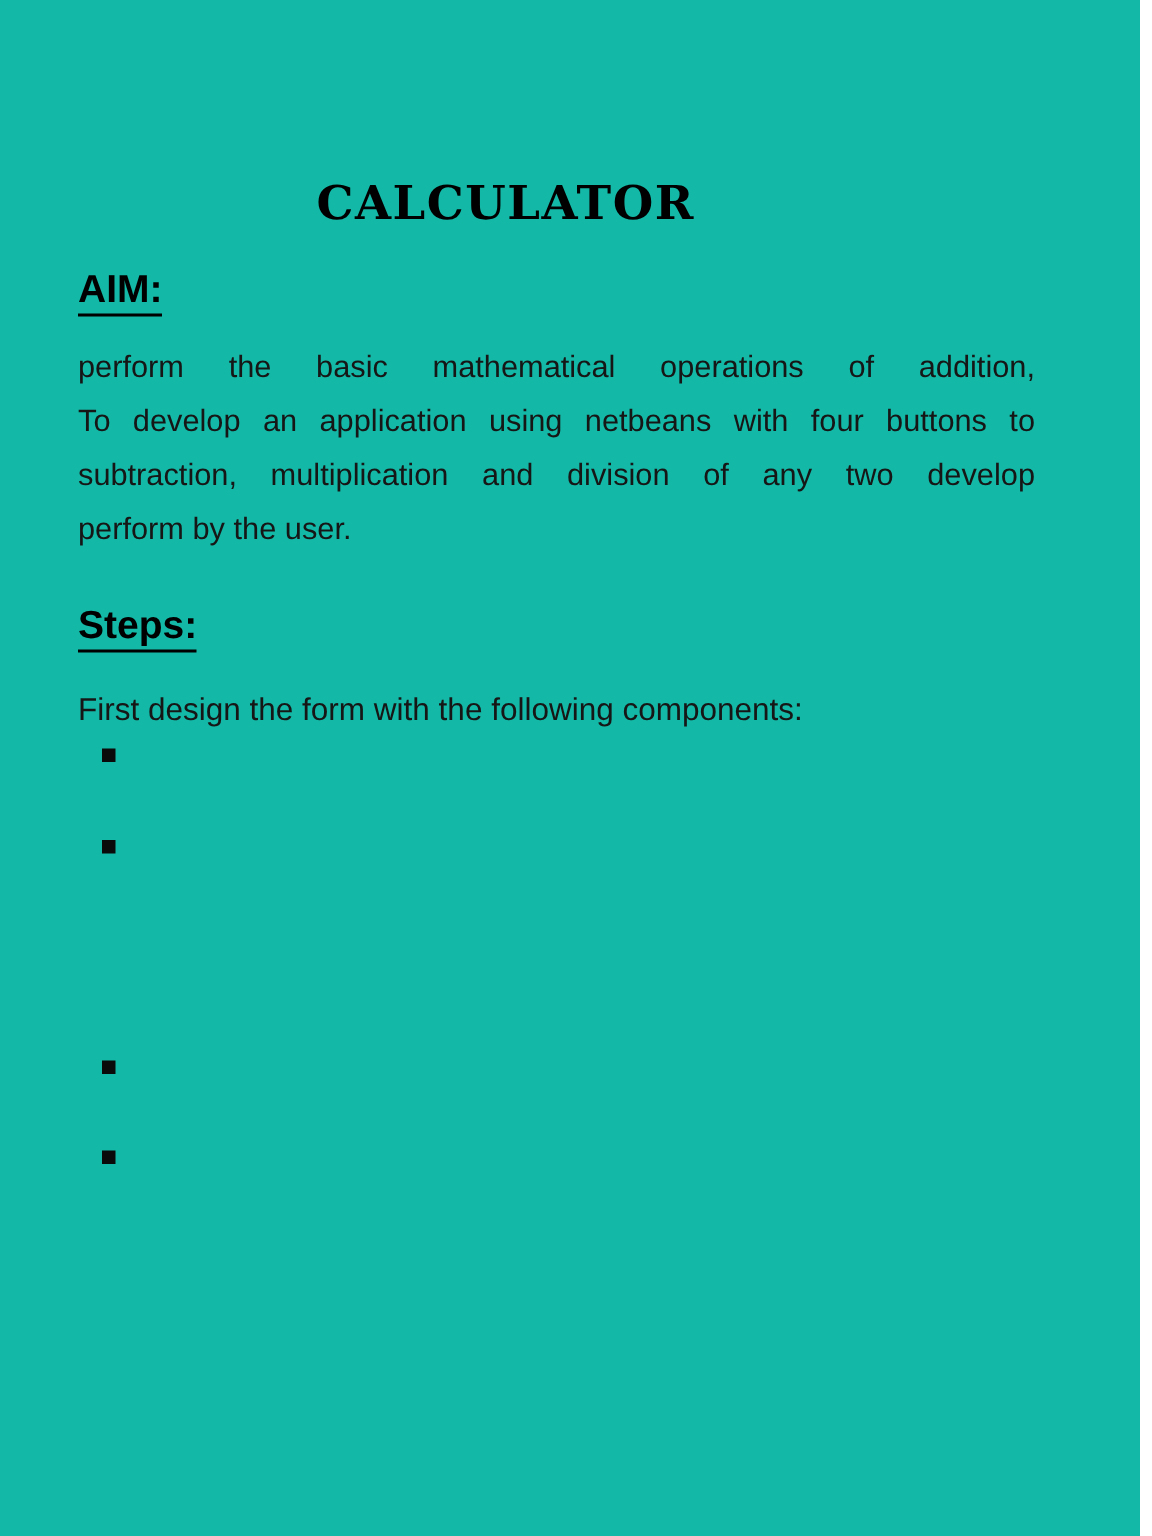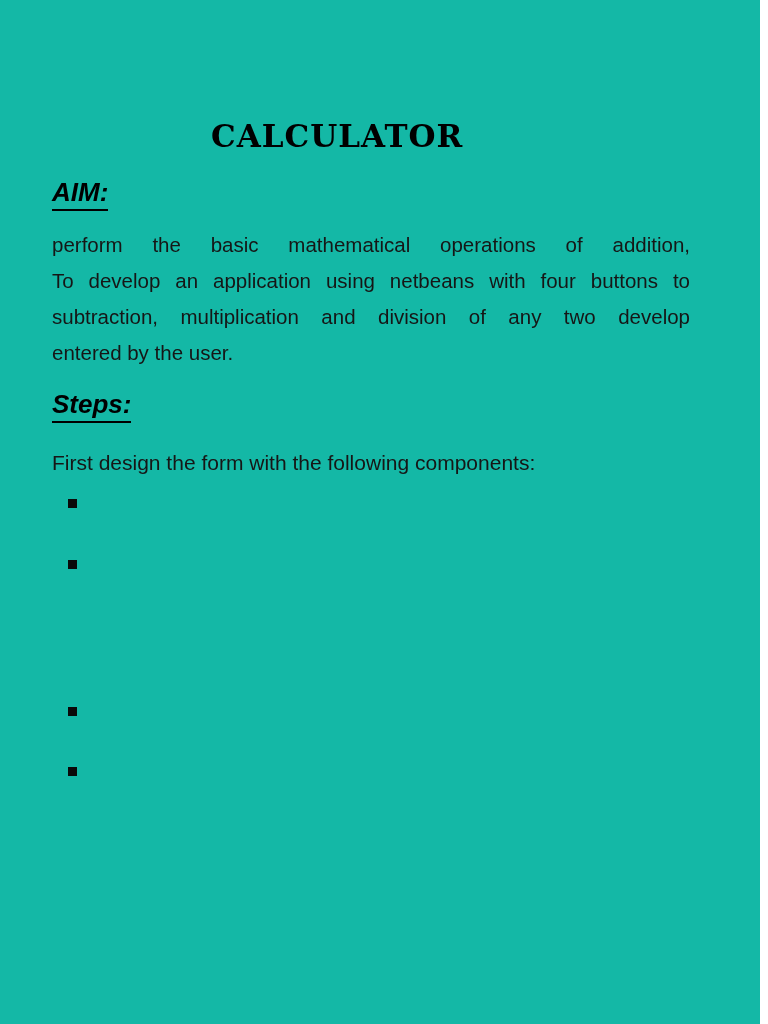--- a/index.html
+++ b/index.html
@@ -32,29 +32,28 @@
   }
 
   
   .section-heading {
     position: absolute;
     left: 52px;
     font-weight: 700;
     font-size: 26px;
     line-height: 30px;
     color: #000000;
-    font-style: italic;
   }
   .section-heading .underlined {
     display: inline-block;
     border-bottom: 2.5px solid #000000;
     padding-bottom: 2px;
   }
   .heading-aim   { top: 177px; }
-  .heading-steps { top: 389px; }
+  .heading-steps { top: 401px; }
 
   
   .aim-paragraph {
     position: absolute;
     left: 52px;
     top: 227px;
     width: 638px;
     font-size: 20.5px;
     line-height: 36px;
     color: #161616;
@@ -65,21 +64,21 @@
   }
   .para-line:last-child {
     text-align: left;
     text-align-last: left;
   }
 
   
   .steps-intro {
     position: absolute;
     left: 52px;
-    top: 448px;
+    top: 459px;
     width: 660px;
     font-size: 21px;
     line-height: 30px;
     color: #161616;
   }
 
   
   .components-list {
     position: absolute;
     left: 0;
@@ -119,21 +118,21 @@
   <div class="doc-title">CALCULATOR</div>
 
   <div class="section-heading heading-aim">
     <span class="underlined">AIM:</span>
   </div>
 
   <div class="aim-paragraph">
     <div class="para-line">perform the basic mathematical operations of addition,</div>
     <div class="para-line">To develop an application using netbeans with four buttons to</div>
     <div class="para-line">subtraction, multiplication and division of any two develop</div>
-    <div class="para-line">entered by the user.</div>
+    <div class="para-line">perform by the user.</div>
   </div>
 
   <div class="section-heading heading-steps">
     <span class="underlined">Steps:</span>
   </div>
 
   <div class="steps-intro">First design the form with the following components:</div>
 
   <ul class="components-list">
     <li class="li-1">

